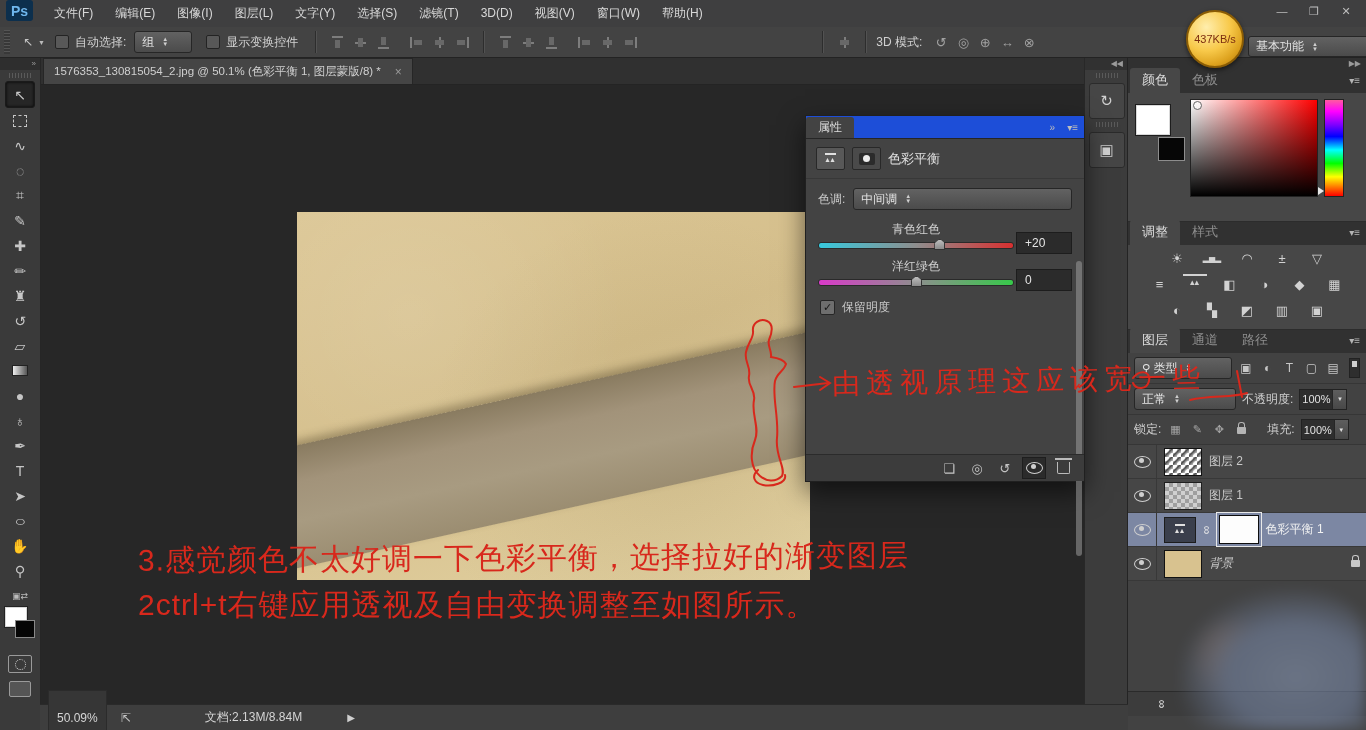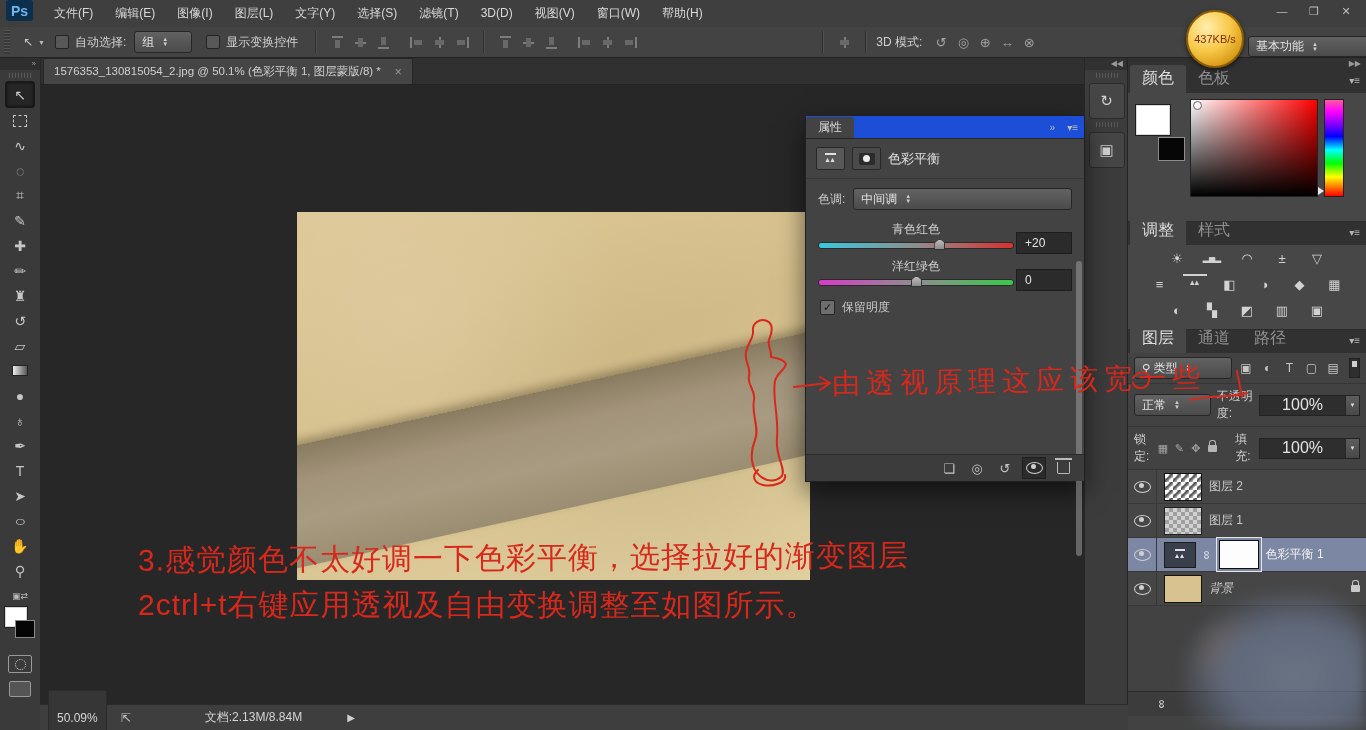--- a/index.html
+++ b/index.html
@@ -113,21 +113,21 @@
   
   #strip{position:absolute;right:238px;top:57px;bottom:25px;width:43px;background:#3c3c3c;border-left:1px solid #282828;z-index:2;
          display:flex;flex-direction:column;align-items:center}
   #strip .hd{width:100%;height:13px;background:#313131;color:#9a9a9a;font-size:8px;text-align:right;padding-right:5px;box-sizing:border-box;line-height:13px}
   .stripbtn{width:34px;height:34px;margin-top:2px;background:#464646;border:1px solid #2b2b2b;border-radius:3px;
             display:flex;align-items:center;justify-content:center;color:#cfcfcf;font-size:15px}
   
   #dock{position:absolute;right:0;top:57px;bottom:0;width:238px;background:#424242;border-left:1px solid #242424;z-index:2;font-size:12px}
   #dock .dockhd{height:13px;background:#313131;color:#9a9a9a;font-size:8px;text-align:right;padding-right:5px;line-height:13px}
   .ptabs{height:23px;background:#313131;display:flex;align-items:flex-end;padding-left:2px;position:relative}
-  .ptab{padding:3px 12px 4px;color:#8f8f8f;font-size:16px}
+  .ptab{padding:3px 12px 4px;color:#8f8f8f;font-size:13px}
   .ptab.active{background:#474747;color:#dcdcdc;border-radius:3px 3px 0 0}
   .pmenu{position:absolute;right:6px;top:5px;color:#b5b5b5;font-size:10px}
   
   #colorpanel{position:relative;height:128px;background:#474747;border-bottom:1px solid #2c2c2c}
   #cp-fg{position:absolute;left:8px;top:12px;width:32px;height:28px;background:#fff;border:1px solid #d9d9d9;outline:1px solid #1d1d1d}
   #cp-bg{position:absolute;left:30px;top:44px;width:25px;height:22px;background:#060606;border:1px solid #8d8d8d}
   #satsq{position:absolute;left:62px;top:6px;width:126px;height:96px;border:1px solid #222;
          background:linear-gradient(to bottom,rgba(0,0,0,0) 0%,#000 100%),linear-gradient(to right,#fff,#f00)}
   #satsq .marker{position:absolute;left:2px;top:1px;width:7px;height:7px;border:1.5px solid #666;border-radius:50%;background:rgba(255,255,255,.6)}
   #huebar{position:absolute;left:196px;top:6px;width:18px;height:96px;border:1px solid #222;
@@ -140,21 +140,21 @@
   .adjic{width:24px;height:20px;display:flex;align-items:center;justify-content:center;color:#d2d2d2;font-size:13px}
   
   #layerspanel{position:relative;background:#424242;height:363px}
   .filtrow{display:flex;align-items:center;gap:5px;padding:4px 6px;border-bottom:1px solid #363636}
   .filtrow .dd{width:88px;font-size:12px}
   .fico{width:18px;text-align:center;color:#c7c7c7;font-size:12px}
   .ftoggle{width:10px;height:18px;background:#2e2e2e;border:1px solid #222;margin-left:2px;position:relative}
   .ftoggle::after{content:"";position:absolute;left:2px;top:2px;width:5px;height:6px;background:#cfcfcf}
   .blendrow,.lockrow{display:flex;align-items:center;gap:6px;padding:4px 6px;border-bottom:1px solid #363636;color:#cfcfcf}
   .valdd{display:flex;align-items:center;height:19px;background:#2e2e2e;border:1px solid #222}
-  .valdd b{font-weight:normal;padding:0 22px;color:#e2e2e2;font-size:16px}
+  .valdd b{font-weight:normal;padding:0 2px;color:#e2e2e2;font-size:11px}
   .dd-btn{width:13px;align-self:stretch;background:linear-gradient(#5e5e5e,#484848);border-left:1px solid #262626;
           display:flex;align-items:center;justify-content:center;font-size:6px;color:#ddd}
   .lockic{color:#b5b5b5;font-size:11px;width:16px;text-align:center;opacity:.85}
   .padlock{width:9px;height:7px;background:#c8c8c8;border-radius:1px;position:relative;display:inline-block}
   .padlock::before{content:"";position:absolute;top:-5px;left:1px;width:5px;height:5px;border:1.5px solid #c8c8c8;border-bottom:none;border-radius:3px 3px 0 0}
   .lrow{height:33px;display:flex;align-items:center;background:#464646;border-bottom:1px solid #383838;gap:7px;padding-right:6px}
   .lrow.sel{background:#7c87a3;color:#f2f2f2}
   .eyecell{width:28px;height:100%;border-right:1px solid #383838;display:flex;align-items:center;justify-content:center;flex:none}
   .lthumb{width:36px;height:26px;border:1px solid #121212;flex:none;background:#fff}
   .checker{background-color:#fff;background-image:linear-gradient(45deg,#bdbdbd 25%,transparent 25%,transparent 75%,#bdbdbd 75%),

